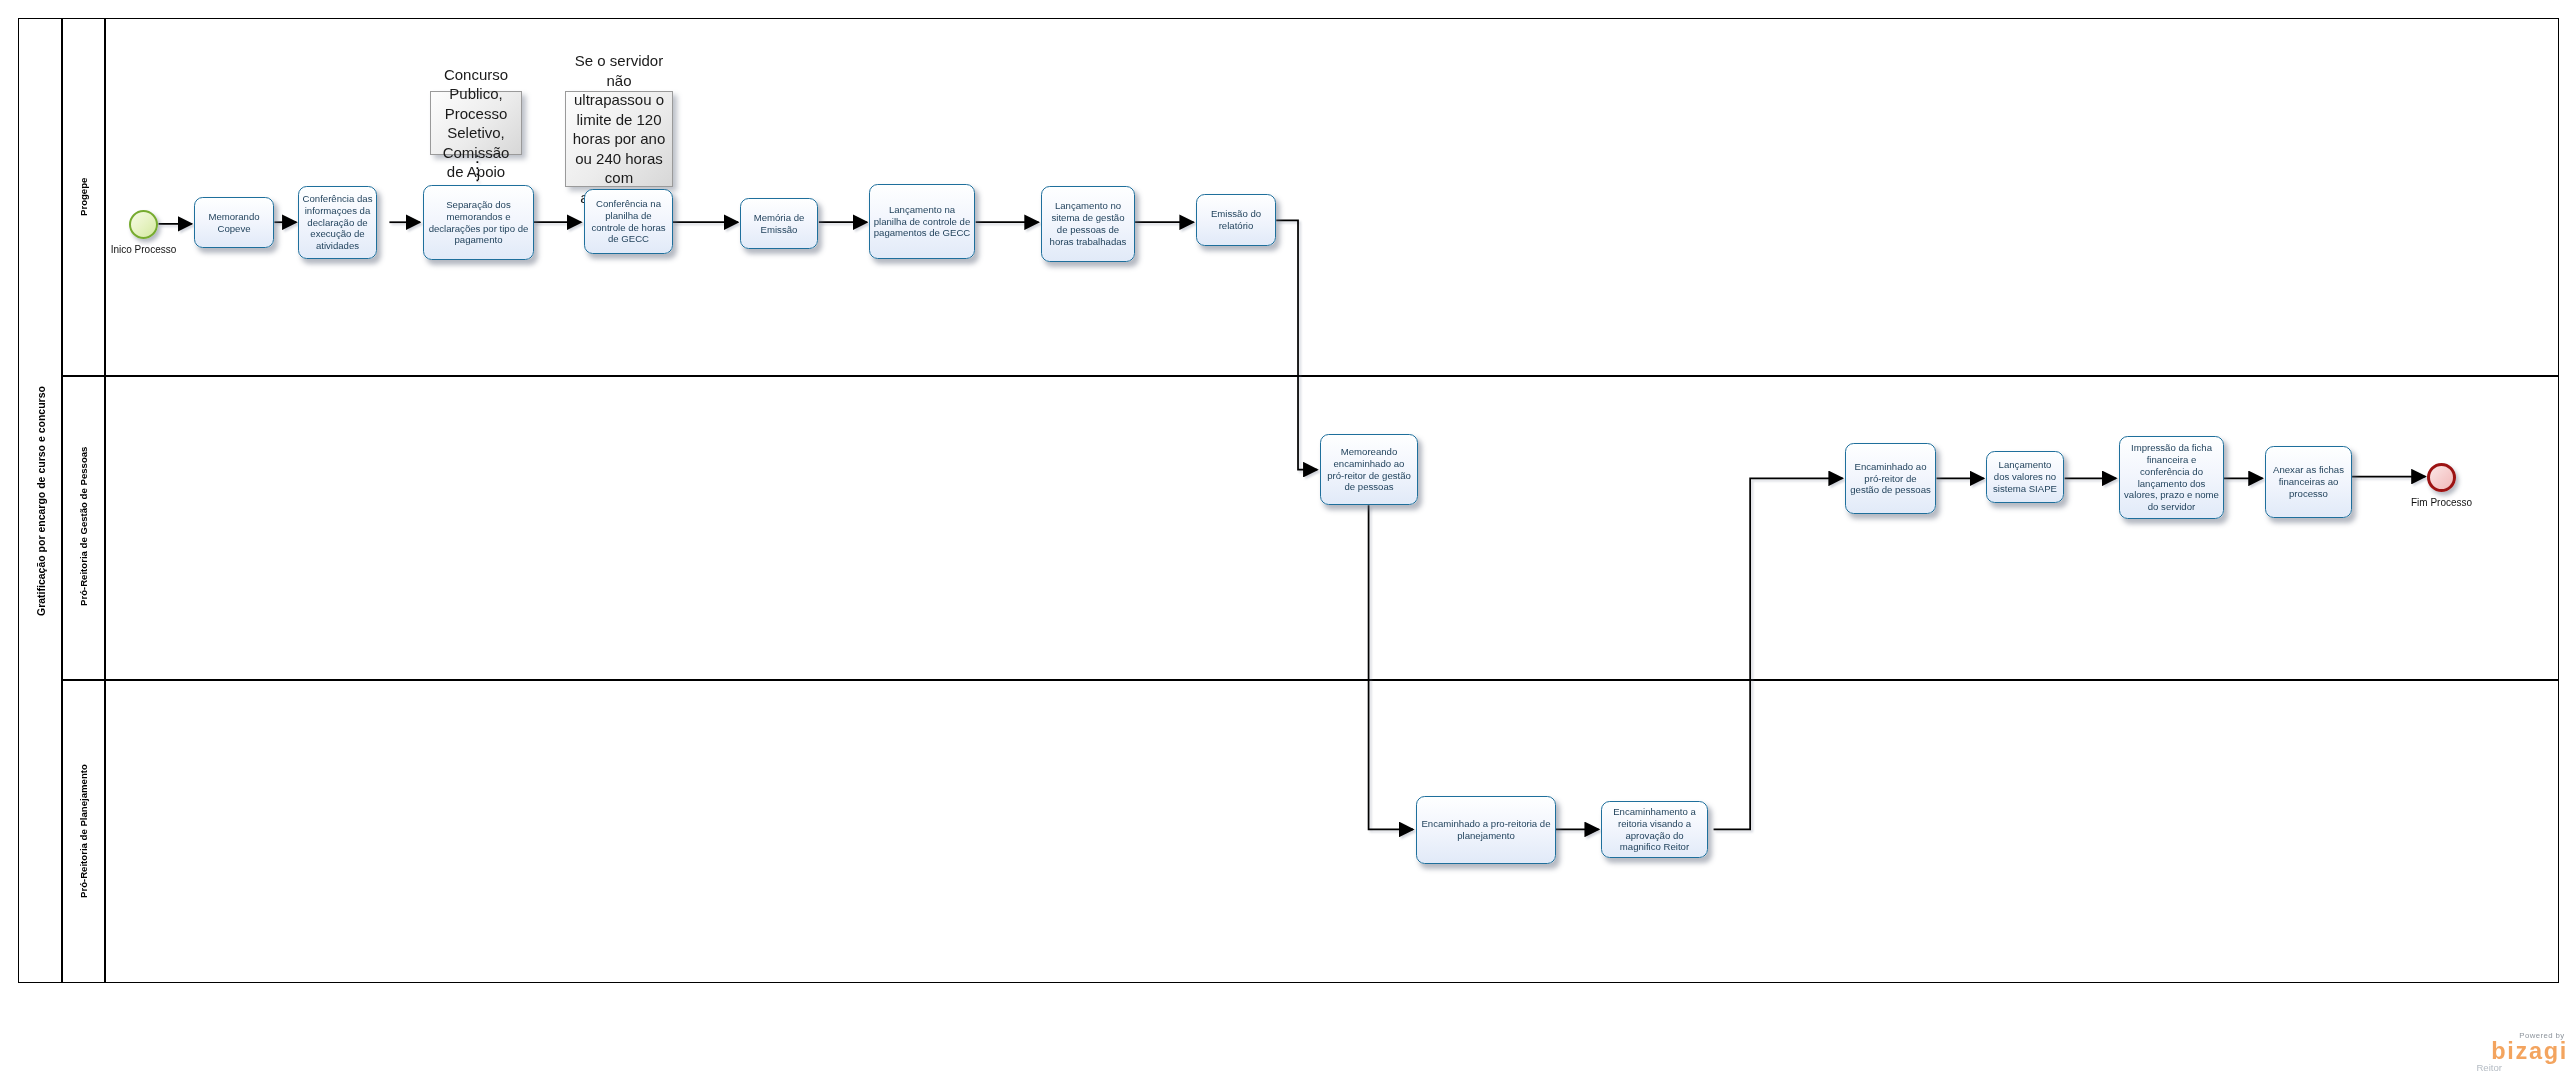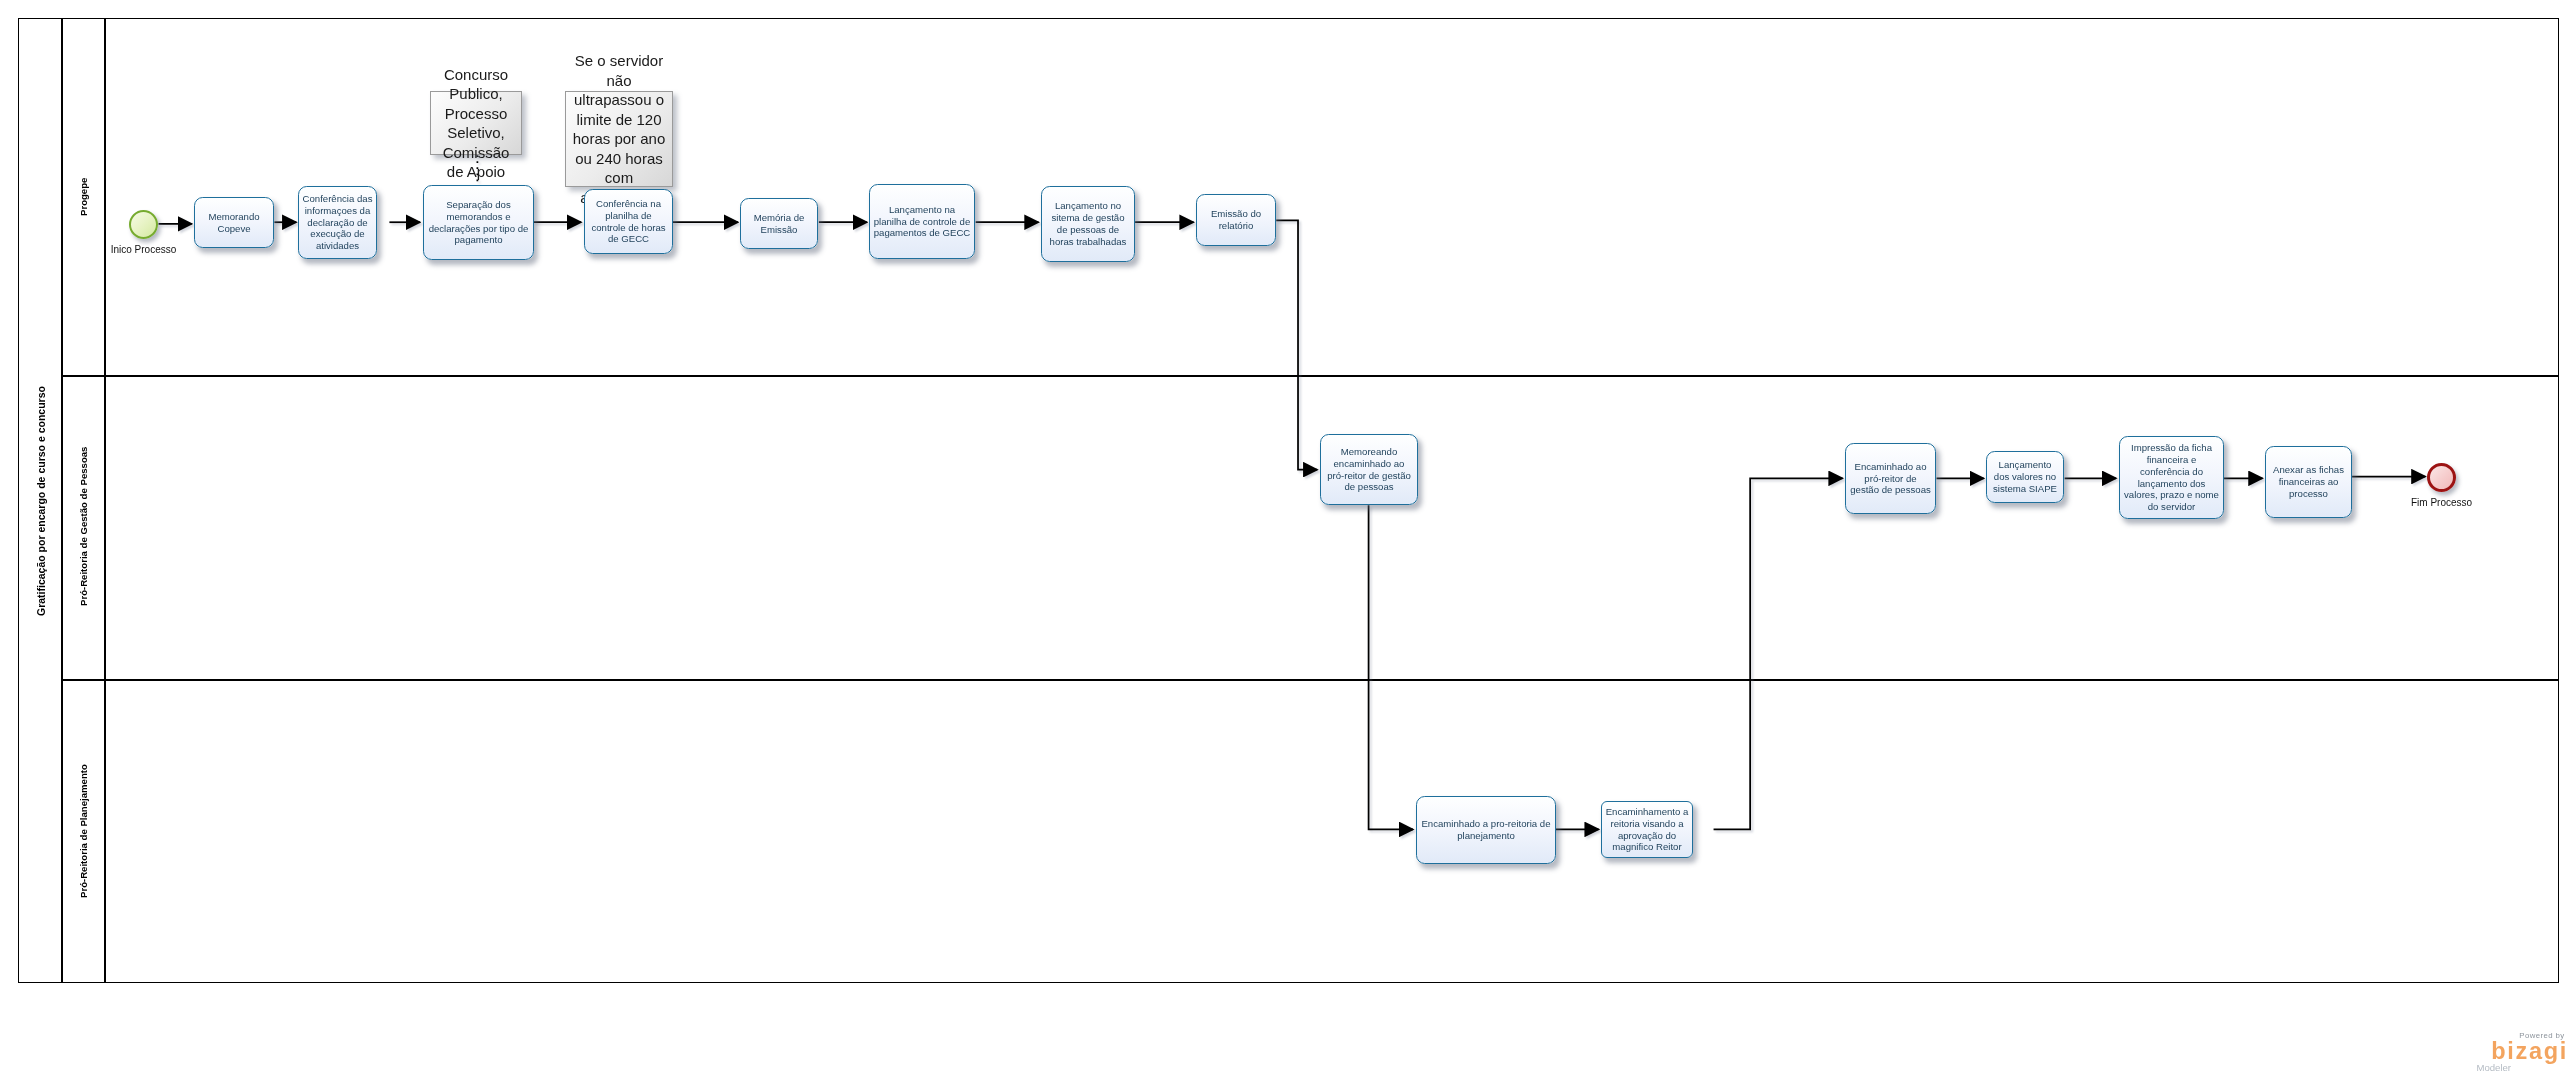--- a/index.html
+++ b/index.html
@@ -146,22 +146,22 @@
   <div class="task" style="left:1041px;top:186px;width:94px;height:76px;">Lançamento no sitema de gestão de pessoas de horas trabalhadas</div>
   <div class="task" style="left:1196px;top:194px;width:80px;height:52px;">Emissão do relatório</div>
 
   <div class="task" style="left:1320px;top:434px;width:98px;height:71px;">Memoreando encaminhado ao pró-reitor de gestão de pessoas</div>
   <div class="task" style="left:1845px;top:443px;width:91px;height:71px;">Encaminhado ao pró-reitor de gestão de pessoas</div>
   <div class="task" style="left:1986px;top:451px;width:78px;height:52px;">Lançamento dos valores no sistema SIAPE</div>
   <div class="task" style="left:2119px;top:436px;width:105px;height:83px;">Impressão da ficha financeira e conferência do lançamento dos valores, prazo e nome do servidor</div>
   <div class="task" style="left:2265px;top:446px;width:87px;height:72px;">Anexar as fichas financeiras ao processo</div>
 
   <div class="task" style="left:1416px;top:796px;width:140px;height:68px;">Encaminhado a pro-reitoria de planejamento</div>
-  <div class="task" style="left:1601px;top:801px;width:92px;height:57px;border-radius:6px;">Encaminhamento a reitoria visando a aprovação do magnifico Reitor</div>
+  <div class="task" style="left:1601px;top:801px;width:107px;height:57px;">Encaminhamento a reitoria visando a aprovação do magnifico Reitor</div>
 
   <div class="branding">
     <div class="powered-by">Powered by</div>
     <div class="bizagi-word">bizagi</div>
-    <div class="modeler-word">Modeler</div>
+    <div class="modeler-word">Reitor</div>
   </div>
 
 </div>
 
 
 </body></html>

